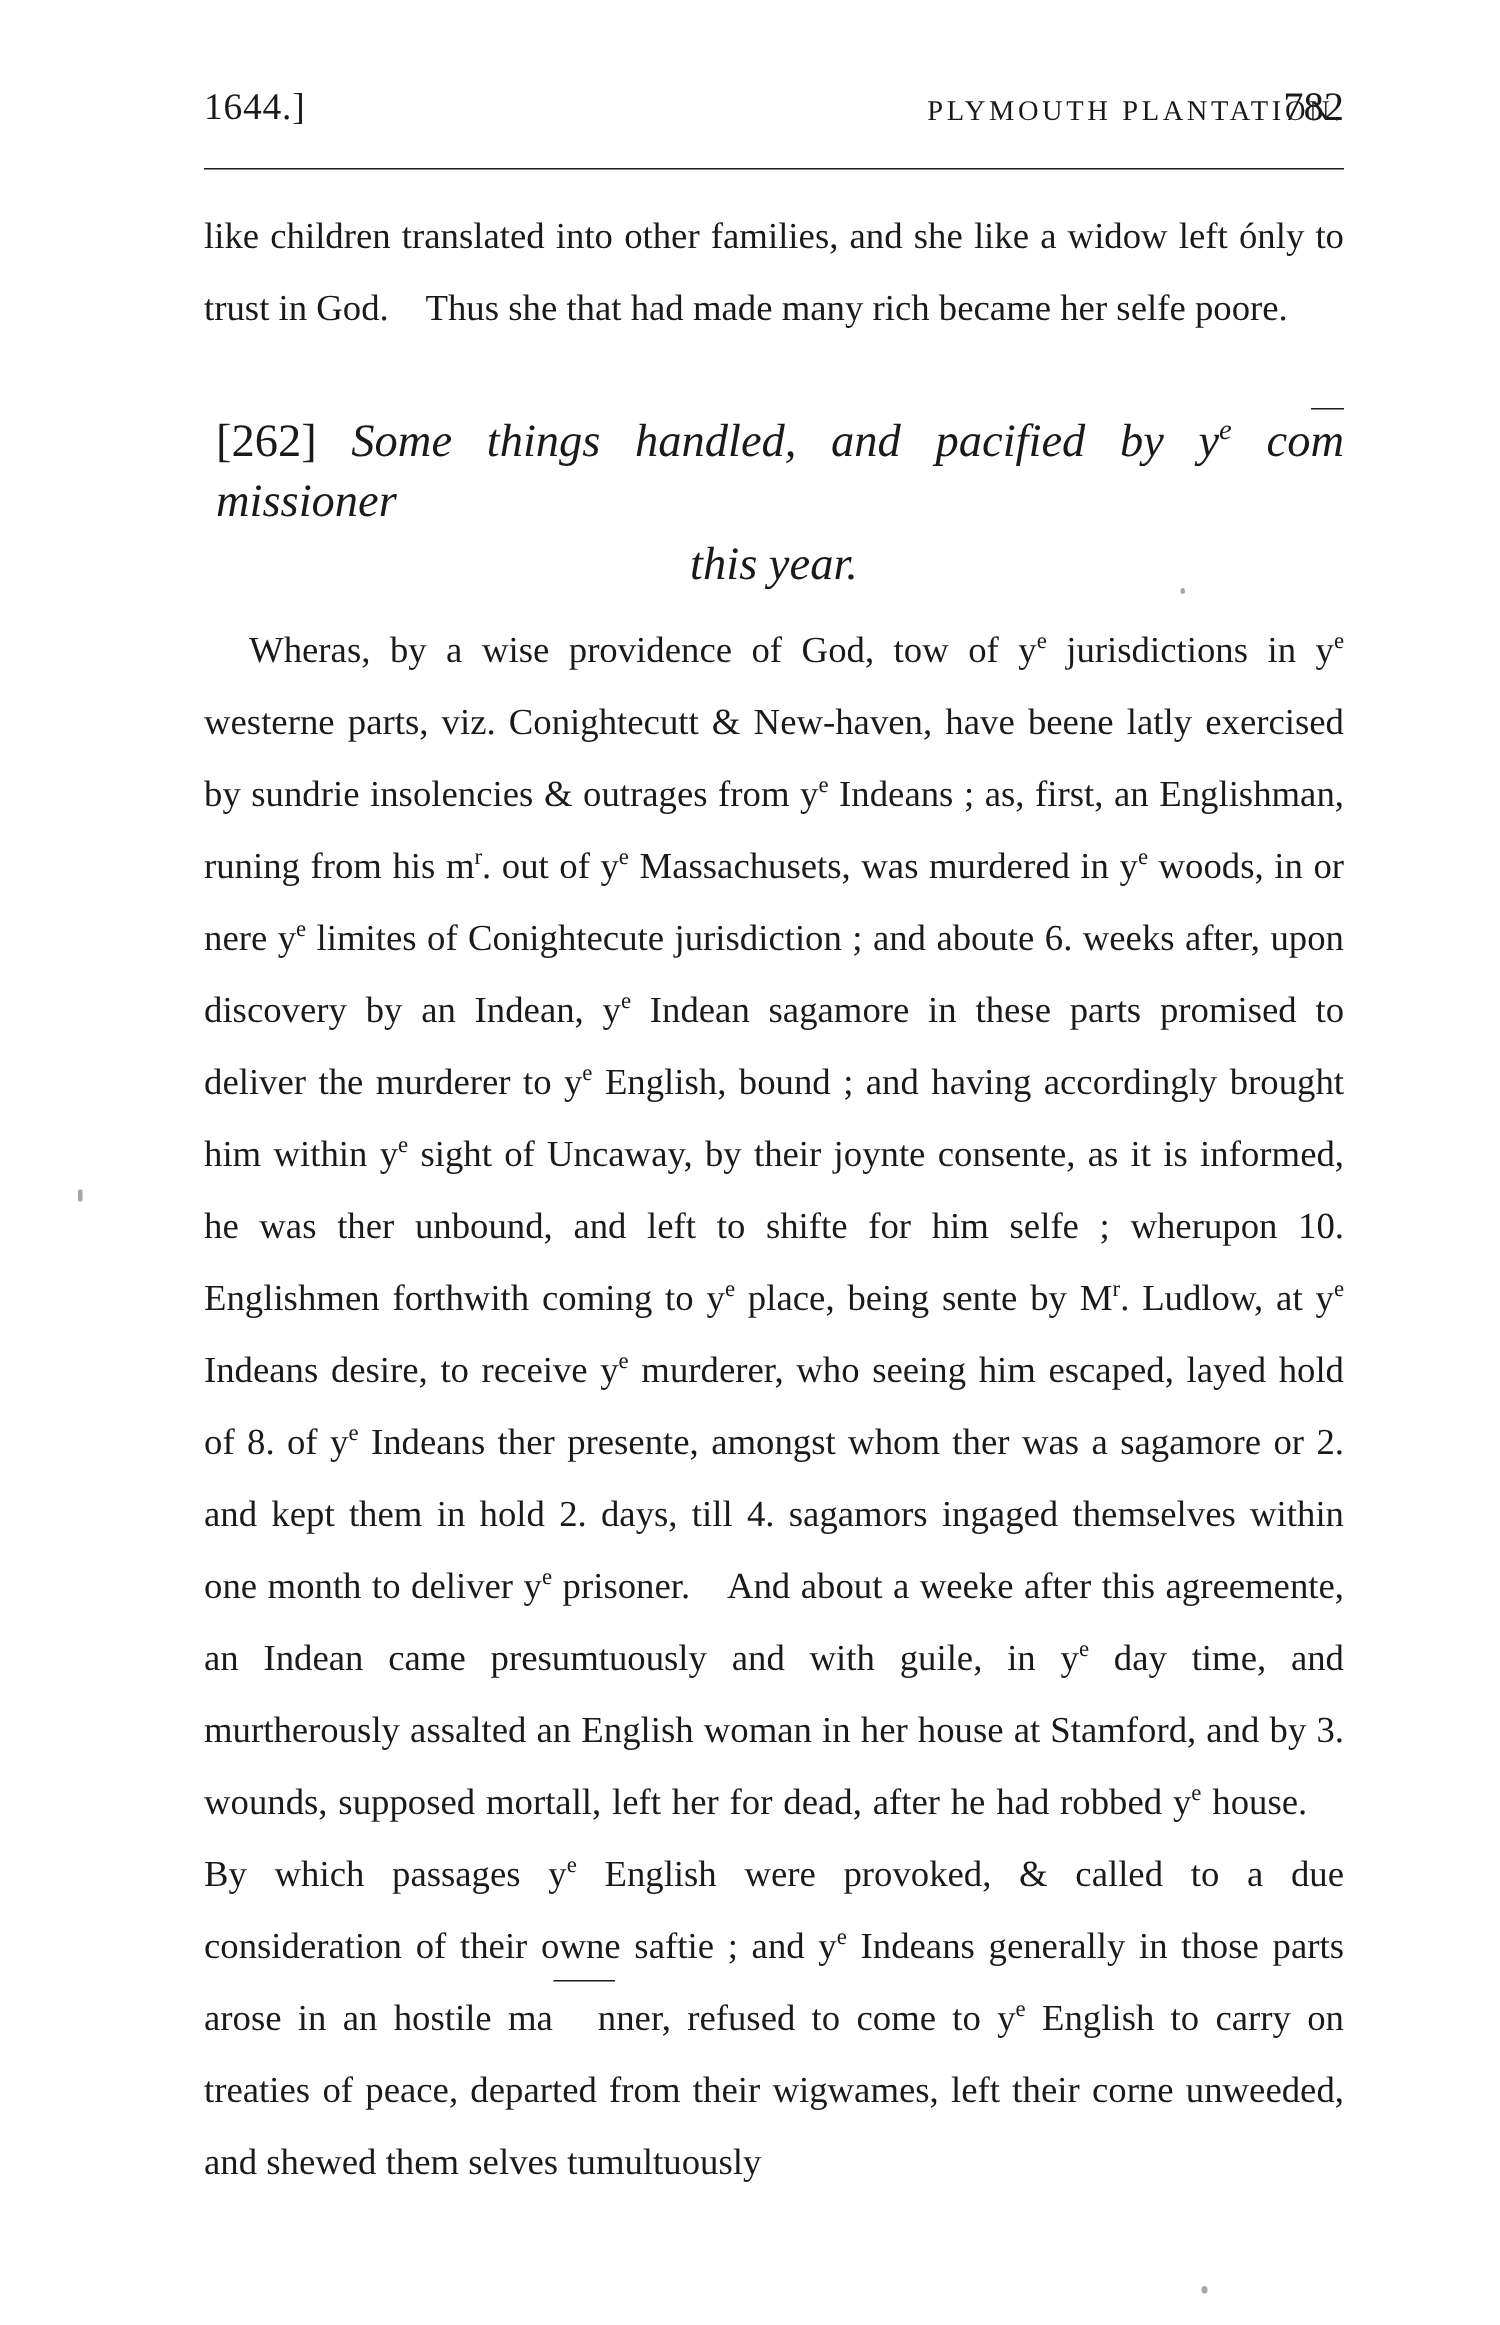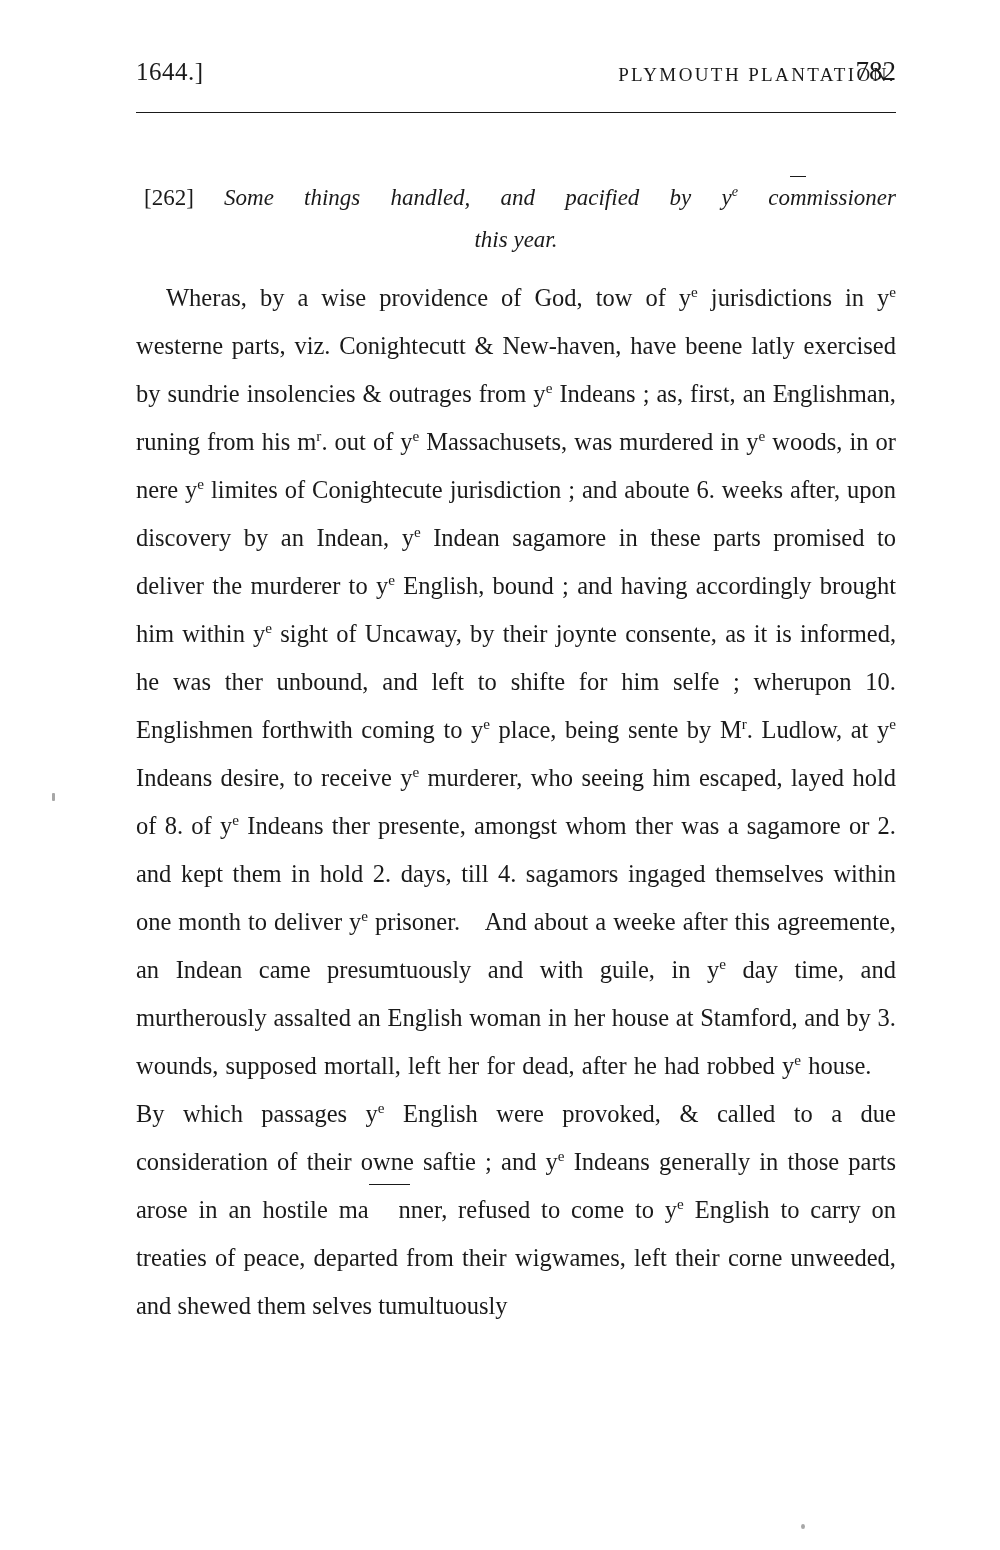--- a/index.html
+++ b/index.html
@@ -77,21 +77,21 @@
     margin: 0;
   }
   .para.lead {
     margin-bottom: 0;
   }
   .para.indent {
     text-indent: 30px;
   }
   .section-head {
     margin: 44px 0 14px 0;
-    font-size: 23px;
+    font-size: 31px;
     line-height: 40px;
     font-style: italic;
     text-align: justify;
   }
   .section-head .bracket {
     font-style: normal;
   }
   .section-head .headline1 {
     display: block;
     text-align: justify;
@@ -141,20 +141,21 @@
   <div class="runhead">
     <span class="year">1644.]</span>
     <span class="title">Plymouth Plantation.</span>
     <span class="folio">782</span>
   </div>
 
   <div class="rule"></div>
 
   <div class="content">
 
+    <p class="para lead">like children translated into other families, and she like a widow left ónly to trust in God. Thus she that had made many rich became her selfe poore.</p>
 
     <div class="section-head">
       <span class="headline1"><span class="bracket">[262]</span>&nbsp; Some&nbsp; things&nbsp; handled,&nbsp; and&nbsp; pacified&nbsp; by&nbsp; y<sup class="y">e</sup>&nbsp; co<span class="ov ovsmall">m</span>missioner</span>
       <span class="headline2">this year.</span>
     </div>
 
     <p class="para indent">Wheras, by a wise providence of God, tow of y<sup class="y">e</sup> jurisdictions in y<sup class="y">e</sup> westerne parts, viz. Conightecutt &amp; New-haven, have beene latly exercised by sundrie insolencies &amp; outrages from y<sup class="y">e</sup> Indeans ; as, first, an Englishman, runing from his m<sup class="y">r</sup>. out of y<sup class="y">e</sup> Massachusets, was murdered in y<sup class="y">e</sup> woods, in or nere y<sup class="y">e</sup> limites of Conightecute jurisdiction ; and aboute 6. weeks after, upon discovery by an Indean, y<sup class="y">e</sup> Indean sagamore in these parts promised to deliver the murderer to y<sup class="y">e</sup> English, bound ; and having accordingly brought him within y<sup class="y">e</sup> sight of Uncaway, by their joynte consente, as it is informed, he was ther unbound, and left to shifte for him selfe ; wherupon 10. Englishmen forthwith coming to y<sup class="y">e</sup> place, being sente by M<sup class="y">r</sup>. Ludlow, at y<sup class="y">e</sup> Indeans desire, to receive y<sup class="y">e</sup> murderer, who seeing him escaped, layed hold of 8. of y<sup class="y">e</sup> Indeans ther presente, amongst whom ther was a sagamore or 2. and kept them in hold 2. days, till 4. sagamors ingaged themselves within one month to deliver y<sup class="y">e</sup> prisoner. And about a weeke after this agreemente, an Indean came presumtuously and with guile, in y<sup class="y">e</sup> day time, and murtherously assalted an English woman in her house at Stamford, and by 3. wounds, supposed mortall, left her for dead, after he had robbed y<sup class="y">e</sup> house. By which passages y<sup class="y">e</sup> English were provoked, &amp; called to a due consideration of their owne saftie ; and y<sup class="y">e</sup> Indeans generally in those parts arose in an hostile ma<span class="ov ovsmall">n</span>ner, refused to come to y<sup class="y">e</sup> English to carry on treaties of peace, departed from their wigwames, left their corne unweeded, and shewed them selves tumultuously</p>
 
   </div>
 

